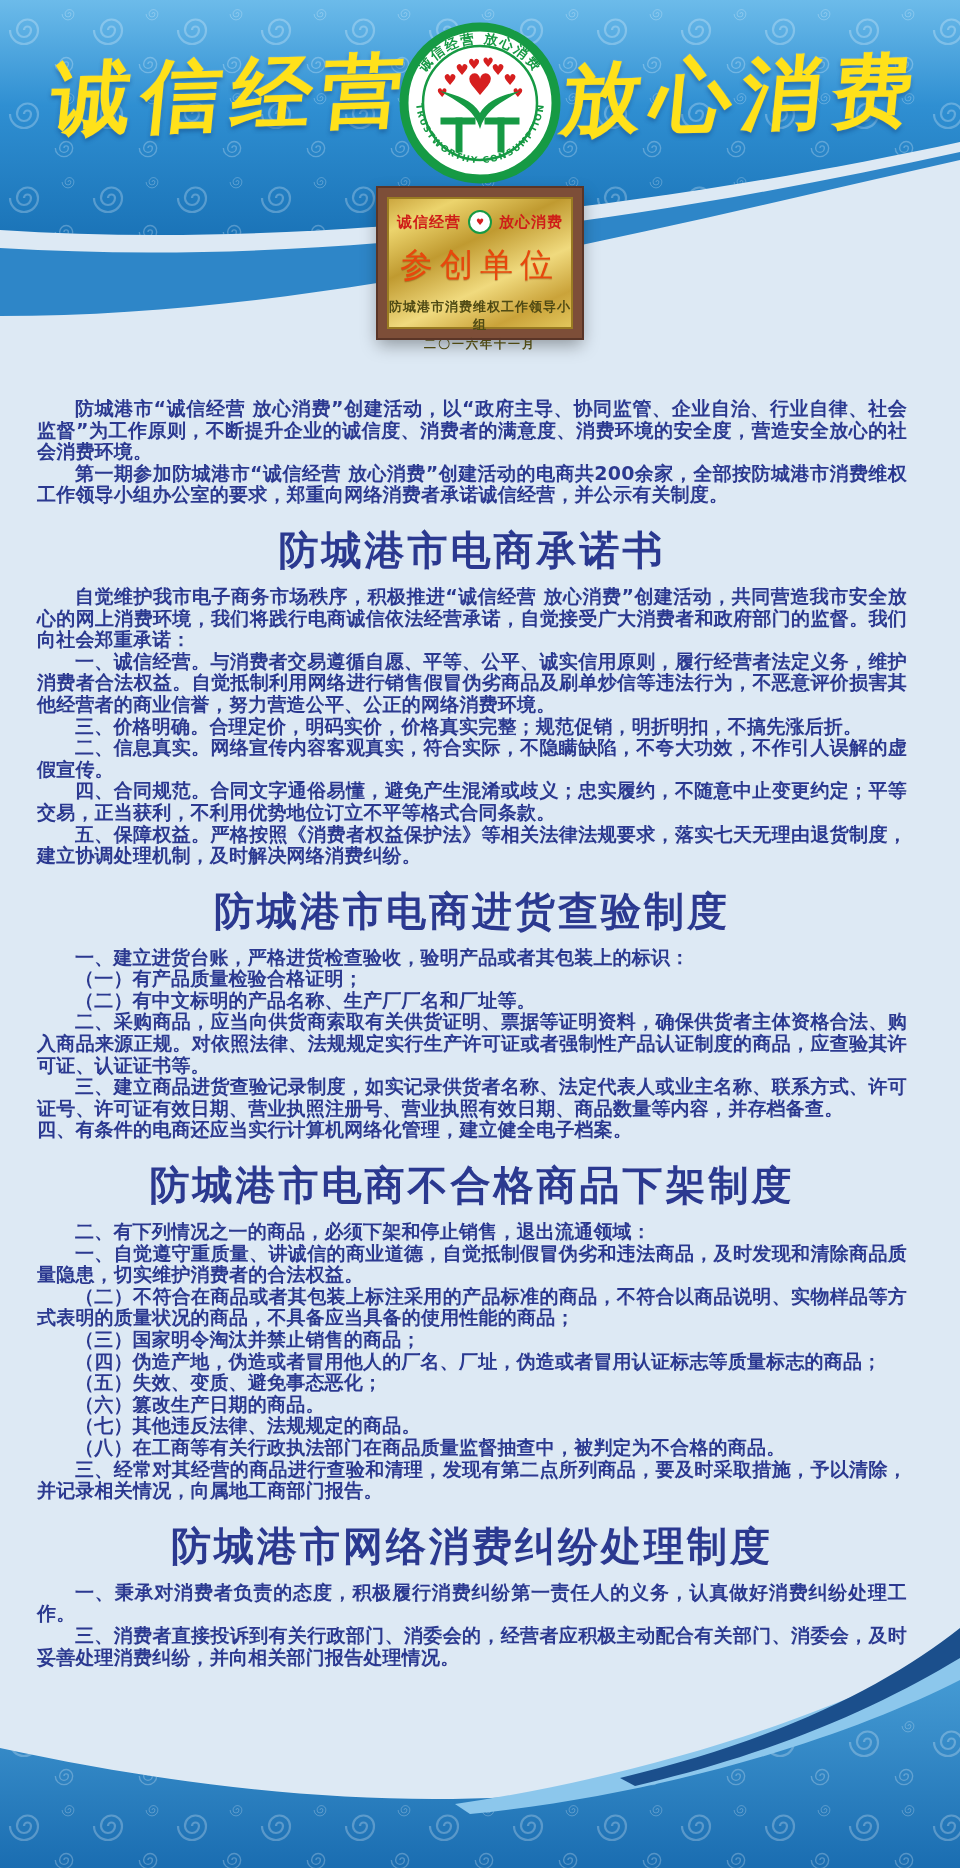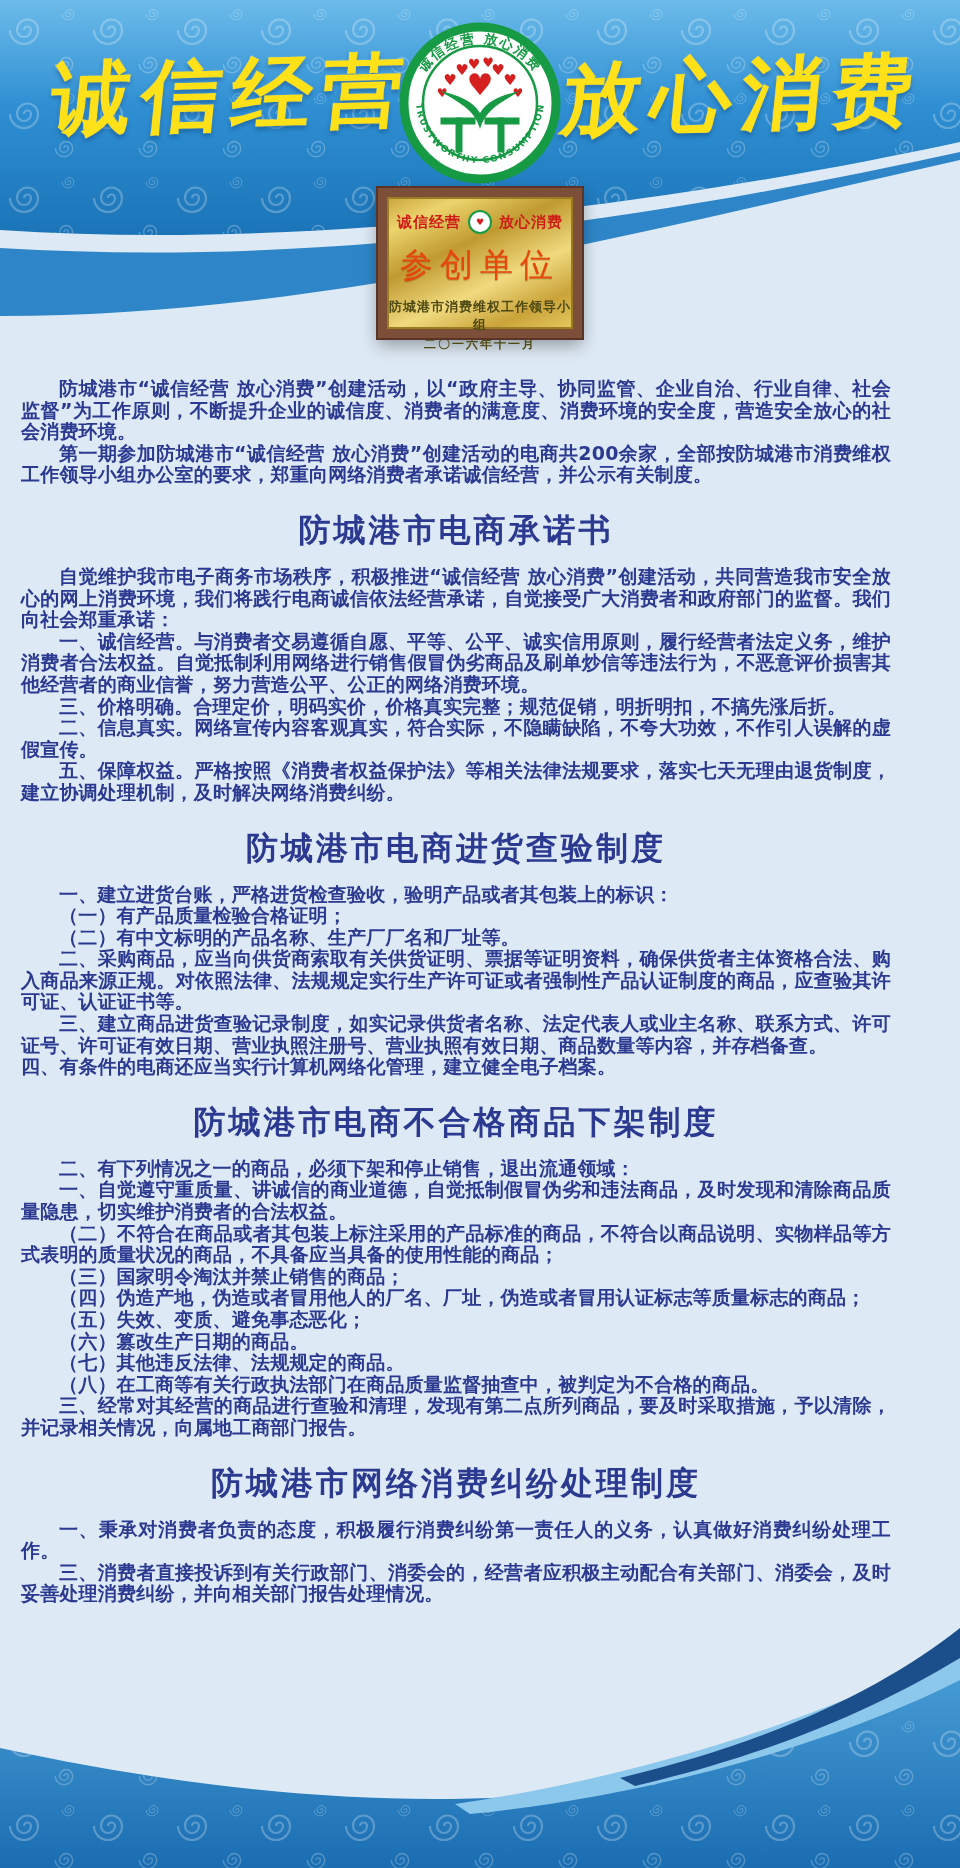--- a/index.html
+++ b/index.html
@@ -23,26 +23,26 @@
           text-align:center;z-index:5;}
   .plaque-row1{display:flex;justify-content:center;align-items:center;gap:7px;margin-top:13px;}
   .plaque-cn{font-size:15px;font-weight:bold;color:#cf1d18;letter-spacing:1px;}
   .plaque-minilogo{width:20px;height:20px;border-radius:50%;background:#fff;border:2px solid #169a44;
           display:flex;align-items:center;justify-content:center;font-size:9px;color:#d61f1f;line-height:1;}
   .plaque-title{margin-top:9px;font-size:33px;font-weight:normal;color:#e8470c;letter-spacing:7px;
           text-shadow:0 1px 1px rgba(120,50,0,.4);}
   .plaque-sub{margin-top:10px;font-size:13px;color:#4f4a14;font-weight:bold;letter-spacing:1px;}
   .plaque-sub2{margin-top:2px;font-size:12px;color:#4f4a14;font-weight:bold;letter-spacing:2px;}
   
-  .content{position:absolute;top:340px;left:0;width:870px;padding:38px 21px 0;}
+  .content{position:absolute;top:360px;left:0;width:870px;padding:38px 37px 0;}
   .para{margin:0;text-indent:2em;text-align:justify;font-size:19px;line-height:21.6px;
         font-weight:bold;color:#2b3990;letter-spacing:.2px;}
   .para.noindent{text-indent:0;}
   .sec{margin-top:16px;}
-  .sec-title{margin:22px 0 14px;font-size:32px;line-height:44px;text-align:center;
+  .sec-title{margin:22px 0 14px;font-size:40px;line-height:44px;text-align:center;
         color:#2b3990;font-weight:bold;letter-spacing:3px;}
   
   .footer{position:absolute;left:0;bottom:0;width:960px;height:240px;}
   svg{display:block;}
 </style>
 </head>
 <body>
 
 <div class="poster">
 
@@ -131,20 +131,21 @@
         <p class="para">防城港市“诚信经营 放心消费”创建活动，以“政府主导、协同监管、企业自治、行业自律、社会监督”为工作原则，不断提升企业的诚信度、消费者的满意度、消费环境的安全度，营造安全放心的社会消费环境。</p>
         <p class="para">第一期参加防城港市“诚信经营 放心消费”创建活动的电商共200余家，全部按防城港市消费维权工作领导小组办公室的要求，郑重向网络消费者承诺诚信经营，并公示有关制度。</p>
       </div>
     <div id="sections-block">
         <section class="sec">
           <h2 class="sec-title">防城港市电商承诺书</h2>
           <p class="para">自觉维护我市电子商务市场秩序，积极推进“诚信经营 放心消费”创建活动，共同营造我市安全放心的网上消费环境，我们将践行电商诚信依法经营承诺，自觉接受广大消费者和政府部门的监督。我们向社会郑重承诺：</p>
           <p class="para">一、诚信经营。与消费者交易遵循自愿、平等、公平、诚实信用原则，履行经营者法定义务，维护消费者合法权益。自觉抵制利用网络进行销售假冒伪劣商品及刷单炒信等违法行为，不恶意评价损害其他经营者的商业信誉，努力营造公平、公正的网络消费环境。</p>
           <p class="para">三、价格明确。合理定价，明码实价，价格真实完整；规范促销，明折明扣，不搞先涨后折。</p>
           <p class="para">二、信息真实。网络宣传内容客观真实，符合实际，不隐瞒缺陷，不夸大功效，不作引人误解的虚假宣传。</p>
+          <p class="para">四、合同规范。合同文字通俗易懂，避免产生混淆或歧义；忠实履约，不随意中止变更约定；平等交易，正当获利，不利用优势地位订立不平等格式合同条款。</p>
           <p class="para">五、保障权益。严格按照《消费者权益保护法》等相关法律法规要求，落实七天无理由退货制度，建立协调处理机制，及时解决网络消费纠纷。</p>
         </section>
         <section class="sec">
           <h2 class="sec-title">防城港市电商进货查验制度</h2>
           <p class="para">一、建立进货台账，严格进货检查验收，验明产品或者其包装上的标识：</p>
           <p class="para">（一）有产品质量检验合格证明；</p>
           <p class="para">（二）有中文标明的产品名称、生产厂厂名和厂址等。</p>
           <p class="para">二、采购商品，应当向供货商索取有关供货证明、票据等证明资料，确保供货者主体资格合法、购入商品来源正规。对依照法律、法规规定实行生产许可证或者强制性产品认证制度的商品，应查验其许可证、认证证书等。</p>
           <p class="para">三、建立商品进货查验记录制度，如实记录供货者名称、法定代表人或业主名称、联系方式、许可证号、许可证有效日期、营业执照注册号、营业执照有效日期、商品数量等内容，并存档备查。</p>
           <p class="para noindent">四、有条件的电商还应当实行计算机网络化管理，建立健全电子档案。</p>

